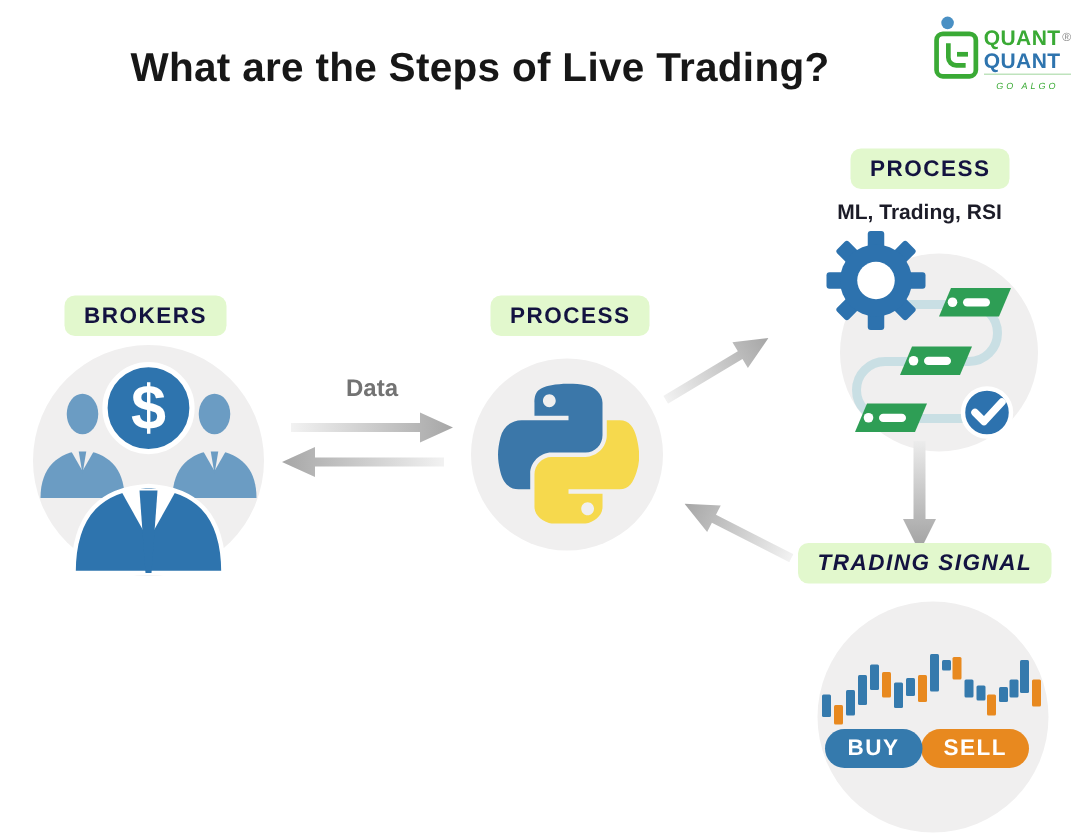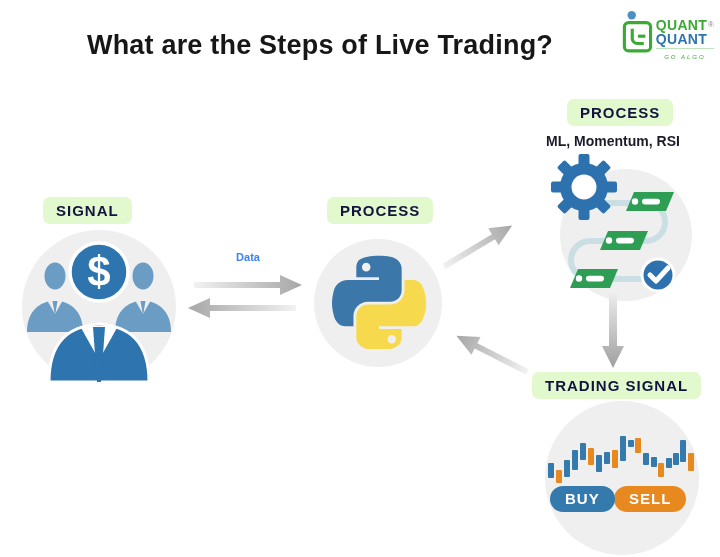--- a/index.html
+++ b/index.html
@@ -20,22 +20,22 @@
                 margin-top:2px;border-top:1px solid #bfe3bd;padding-top:1px;text-align:center;}
 
   
   .pill-label{position:absolute;background:#e2f8cd;border-radius:7px;padding:5px 13px;
               font-size:15px;font-weight:800;color:#131340;letter-spacing:1px;white-space:nowrap;}
 
   
   .gray-circle{position:absolute;border-radius:50%;background:#f0efef;}
 
   
-  .flow-label{position:absolute;width:108px;text-align:center;font-size:11px;
-              font-weight:600;color:#3b82f6;}
+  .flow-label{position:absolute;width:108px;text-align:center;font-size:16px;
+              font-weight:600;color:#737373;}
 
   
   .arrow{position:absolute;}
   .rot{transform-origin:50% 50%;}
 
   
   .process-sub{position:absolute;width:180px;text-align:center;font-size:14px;
                font-weight:700;color:#1c1c28;}
 
   
@@ -62,21 +62,21 @@
       <path d="M9.5 18 v9 a5 5 0 0 0 5 5 h6" fill="none" stroke="#3aaa35" stroke-width="3"></path>
       <path d="M15 25 h7" fill="none" stroke="#3aaa35" stroke-width="3"></path>
     </svg>
     <div class="logo-text">
       <div><span class="logo-quant">QUANT</span><span class="logo-reg">®</span></div>
       <div class="logo-insti">QUANT</div>
       <div class="logo-tagline">GO ALGO</div>
     </div>
   </div>
 
-  <div class="pill-label" style="left:43px;top:197px;">SIGNAL</div>
+  <div class="pill-label" style="left:43px;top:197px;">BROKERS</div>
   <svg style="position:absolute;left:18px;top:228px;" width="162" height="158" viewBox="0 0 162 158">
     <circle cx="81" cy="79" r="77" fill="#f0efef"></circle>
 
     <g fill="#6b9cc3">
       <ellipse cx="37" cy="48" rx="10.5" ry="13.5"></ellipse>
       <path d="M9,104 C9,83 21,74 37,72 C53,74 65,83 65,104 Z"></path>
       <polygon points="29,72 37,86 45,72" fill="#f0efef"></polygon>
       <polygon points="34.5,73 39.5,73 37,88" fill="#6b9cc3"></polygon>
     </g>
 
@@ -120,21 +120,21 @@
   </svg>
 
   <div class="pill-label" style="left:327px;top:197px;">PROCESS</div>
   <div class="gray-circle" style="left:314px;top:239px;width:128px;height:128px;"></div>
   <svg style="position:absolute;left:332px;top:255px;" width="94" height="94" viewBox="0 0 111 111">
     <path fill="#3b77a9" d="M54.92 1c-4.58.02-8.96.41-12.81 1.09-11.35 2.01-13.41 6.2-13.41 13.94v10.21h26.81v3.41H18.64c-7.79 0-14.61 4.68-16.74 13.59-2.46 10.21-2.57 16.59 0 27.25 1.9 7.93 6.45 13.59 14.24 13.59h9.22V71.84c0-8.85 7.65-16.66 16.74-16.66h26.77c7.45 0 13.4-6.13 13.4-13.61V16.03c0-7.26-6.12-12.71-13.4-13.92C64.87 1.35 60.04.98 54.92 1zM40.42 9.23c2.77 0 5.03 2.3 5.03 5.13 0 2.82-2.26 5.1-5.03 5.1-2.78 0-5.03-2.28-5.03-5.1 0-2.83 2.25-5.13 5.03-5.13z"></path>
     <path fill="#f6d94d" d="M85.64 29.66v11.93c0 9.23-7.83 17-16.75 17H42.12c-7.34 0-13.41 6.28-13.41 13.62v25.51c0 7.26 6.32 11.53 13.41 13.61 8.49 2.49 16.63 2.94 26.77 0 6.75-1.95 13.4-5.89 13.4-13.61V87.51H55.51v-3.4h40.18c7.79 0 10.69-5.43 13.4-13.59 2.8-8.4 2.68-16.48 0-27.25-1.92-7.76-5.6-13.61-13.4-13.61h-10.05zM70.56 94.33c2.78 0 5.03 2.28 5.03 5.1 0 2.83-2.25 5.13-5.03 5.13-2.77 0-5.03-2.3-5.03-5.13 0-2.82 2.26-5.1 5.03-5.1z"></path>
   </svg>
 
   <div class="pill-label" style="left:567px;top:99px;">PROCESS</div>
-  <div class="process-sub" style="left:523px;top:133px;">ML, Momentum, RSI</div>
+  <div class="process-sub" style="left:523px;top:133px;">ML, Trading, RSI</div>
   <svg style="position:absolute;left:548px;top:153px;" width="150" height="150" viewBox="0 0 150 150">
     <circle cx="78" cy="82" r="66" fill="#f0efef"></circle>
 
     <path d="M40,50 H98 a19,19 0 0 1 0,38 H42 a19,19 0 0 0 0,38 h66" fill="none" stroke="#c9dfe4" stroke-width="6" stroke-linecap="round"></path>
 
     <g transform="translate(36,34)">
       <g fill="#2d72ae">
         <rect x="-5.5" y="-33" width="11" height="14" rx="2"></rect>
         <rect x="-5.5" y="-33" width="11" height="14" rx="2" transform="rotate(45)"></rect>
         <rect x="-5.5" y="-33" width="11" height="14" rx="2" transform="rotate(90)"></rect>
@@ -193,21 +193,21 @@
   <svg class="arrow rot" style="left:452px;top:343px;transform:rotate(-153deg);" width="80" height="22">
     <defs>
         <linearGradient id="gD2" x1="0" y1="0" x2="1" y2="0">
       <stop offset="0" stop-color="#f2f2f2"></stop>
           <stop offset="1" stop-color="#a6a6a6"></stop>
     </linearGradient>
       </defs>
     <path d="M0,8 H58 V1 L80,11 L58,21 V14 H0 Z" fill="url(#gD2)"></path>
   </svg>
 
-  <div class="pill-label" style="left:532px;top:372px;">TRADING SIGNAL</div>
+  <div class="pill-label" style="left:532px;top:362px;font-style:italic;">TRADING SIGNAL</div>
   <div class="gray-circle" style="left:545px;top:401px;width:154px;height:154px;"></div>
   <div class="candles">
       <div class="candle" style="left: 1px; top: 36px; height: 15px; background: rgb(53, 122, 173);"></div>
       <div class="candle" style="left: 9px; top: 43px; height: 13px; background: rgb(232, 137, 31);"></div>
       <div class="candle" style="left: 17px; top: 33px; height: 17px; background: rgb(53, 122, 173);"></div>
       <div class="candle" style="left: 25px; top: 23px; height: 20px; background: rgb(53, 122, 173);"></div>
       <div class="candle" style="left: 33px; top: 16px; height: 17px; background: rgb(53, 122, 173);"></div>
       <div class="candle" style="left: 41px; top: 21px; height: 17px; background: rgb(232, 137, 31);"></div>
       <div class="candle" style="left: 49px; top: 28px; height: 17px; background: rgb(53, 122, 173);"></div>
       <div class="candle" style="left: 57px; top: 25px; height: 12px; background: rgb(53, 122, 173);"></div>

